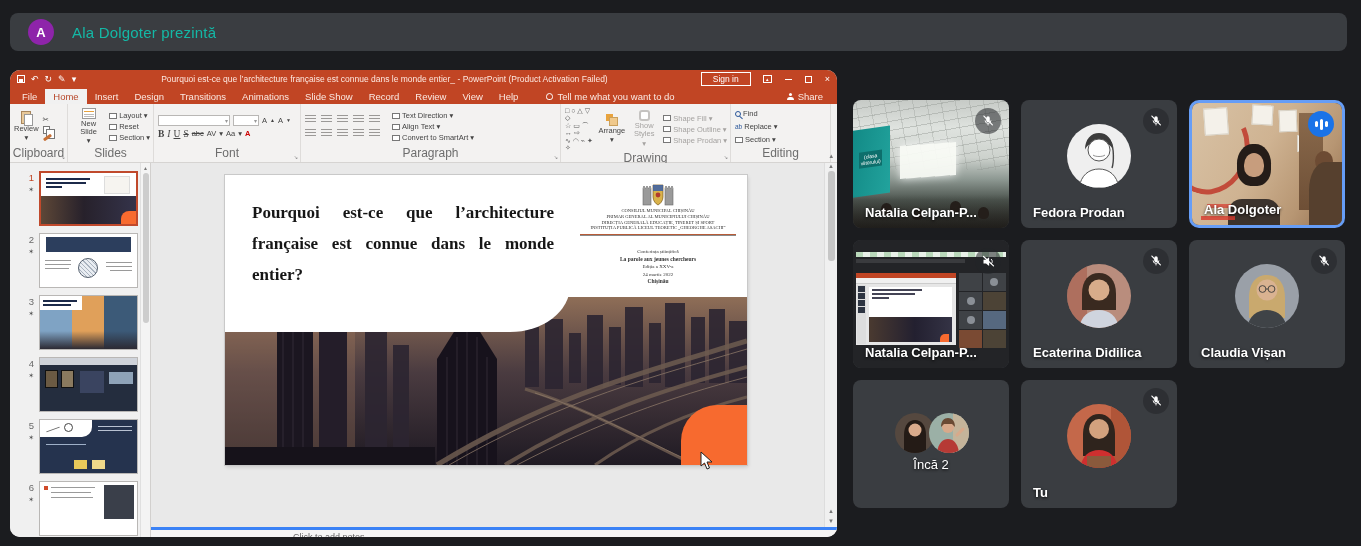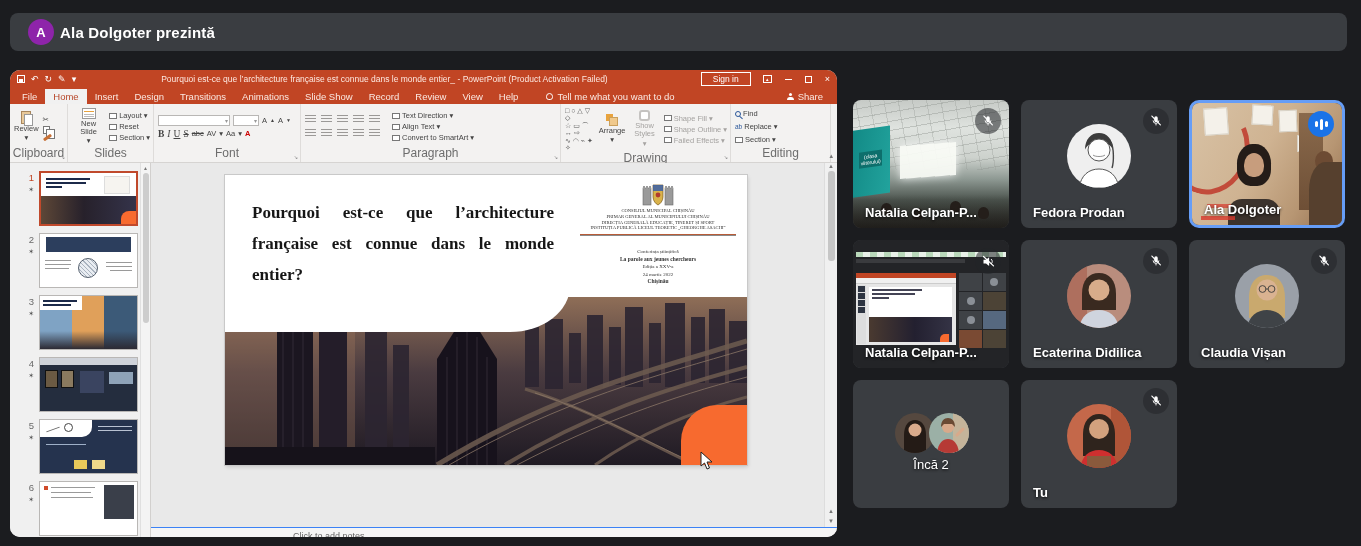--- a/index.html
+++ b/index.html
@@ -2,21 +2,21 @@
 <html><head>
 <meta charset="utf-8">
 <style>
   *{box-sizing:border-box;margin:0;padding:0;}
   html,body{width:1361px;height:546px;}
   body{background:#1b1c1f;font-family:"Liberation Sans",sans-serif;position:relative;overflow:hidden;}
 
   
   .banner{position:absolute;left:10px;top:13px;width:1337px;height:38px;background:#3a3d41;border-radius:8px;display:flex;align-items:center;padding-left:18px;}
   .banner .avatar{width:26px;height:26px;border-radius:50%;background:#8e24aa;color:#fff;display:flex;align-items:center;justify-content:center;font-size:13px;font-weight:bold;}
-  .banner .btext{margin-left:6px;color:#ffffff;font-size:15px;font-weight:bold;letter-spacing:.2px;}
+  .banner .btext{margin-left:18px;color:#14b8a6;font-size:15px;font-weight:normal;letter-spacing:.2px;}
 
   
   .screen{position:absolute;left:10px;top:70px;width:827px;height:467px;background:#35383b;border-radius:10px;overflow:hidden;display:flex;flex-direction:column;}
   .strip-top{height:13px;}
   .blackbar{height:5px;background:#060606;}
   .strip-bottom{height:9px;}
   .ppt{flex:1;display:flex;flex-direction:column;background:#f1f1f1;font-size:9px;color:#3b3b3b;}
 
   .titlebar{height:18px;background:#c14524;display:flex;align-items:center;color:#fff;padding:0 7px;flex:none;}
   .qat{display:flex;gap:6px;align-items:center;font-size:9px;}
@@ -102,21 +102,21 @@
   .lrule{height:2px;background:#b85c38;margin:3px 8px 1px;border-bottom:1px solid #8a8a8a;}
   .confblock{margin-top:12px;}
   .confline{font-size:5px;line-height:7.5px;color:#333;}
   .confline.b{font-weight:bold;font-size:5.5px;}
   .orangecorner{position:absolute;right:0;bottom:0;width:66px;height:60px;background:#f76a2f;border-top-left-radius:36px;}
   .vscroll{position:absolute;right:0;top:0;bottom:0;width:13px;background:#f0f0f0;border-left:1px solid #ddd;display:flex;flex-direction:column;align-items:center;font-size:6px;color:#777;}
   .vthumb{width:7px;height:90px;background:#c6c6c6;margin-top:2px;border-radius:3px;}
   .navbtns{margin-top:auto;display:flex;flex-direction:column;gap:4px;align-items:center;padding-bottom:3px;font-size:6px;}
   .cursor{position:absolute;z-index:5;}
 
-  .notesbar{height:16px;background:#f5f5f5;border-top:1px solid #3b82f6;font-size:9px;color:#666;display:flex;align-items:center;padding-left:10px;flex:none;}
+  .notesbar{height:16px;background:#f5f5f5;border-top:3px solid #3b82f6;font-size:9px;color:#666;display:flex;align-items:center;padding-left:10px;flex:none;}
 
   
   .grid{position:absolute;left:853px;top:100px;display:grid;grid-template-columns:repeat(3,156px);grid-auto-rows:128px;gap:12px;}
   .tile{position:relative;background:#3a3d41;border-radius:8px;overflow:hidden;}
   .tile.active{border:3px solid #669df6;border-radius:10px;}
   .pname{position:absolute;left:12px;bottom:8px;color:#fff;font-size:13px;font-weight:bold;text-shadow:0 1px 3px rgba(0,0,0,.85);white-space:nowrap;z-index:4;}
   .pname.center{left:50%;transform:translateX(-50%);bottom:auto;top:60%;font-weight:normal;}
   .chip{position:absolute;top:8px;right:8px;width:26px;height:26px;border-radius:50%;background:rgba(35,37,40,.55);display:flex;align-items:center;justify-content:center;z-index:4;}
   .chip.speak{background:#1a73e8;}
   .eq{display:flex;gap:2px;align-items:center;height:14px;}
@@ -356,21 +356,21 @@
                 <span>Shape Fill</span>
                 <span>▾</span>
               </span>
             <span class="smallrow">
                 <span class="layico"></span>
                 <span>Shape Outline</span>
                 <span>▾</span>
               </span>
             <span class="smallrow">
                 <span class="layico"></span>
-                <span>Failed Effects</span>
+                <span>Shape Prodan</span>
                 <span>▾</span>
               </span>
           </div>
         </div>
         <div class="glabel">Drawing</div>
         <span class="dlg">↘</span>
       </div>
 
       <div class="rgroup" style="width:100px">
         <div class="gcontent">

